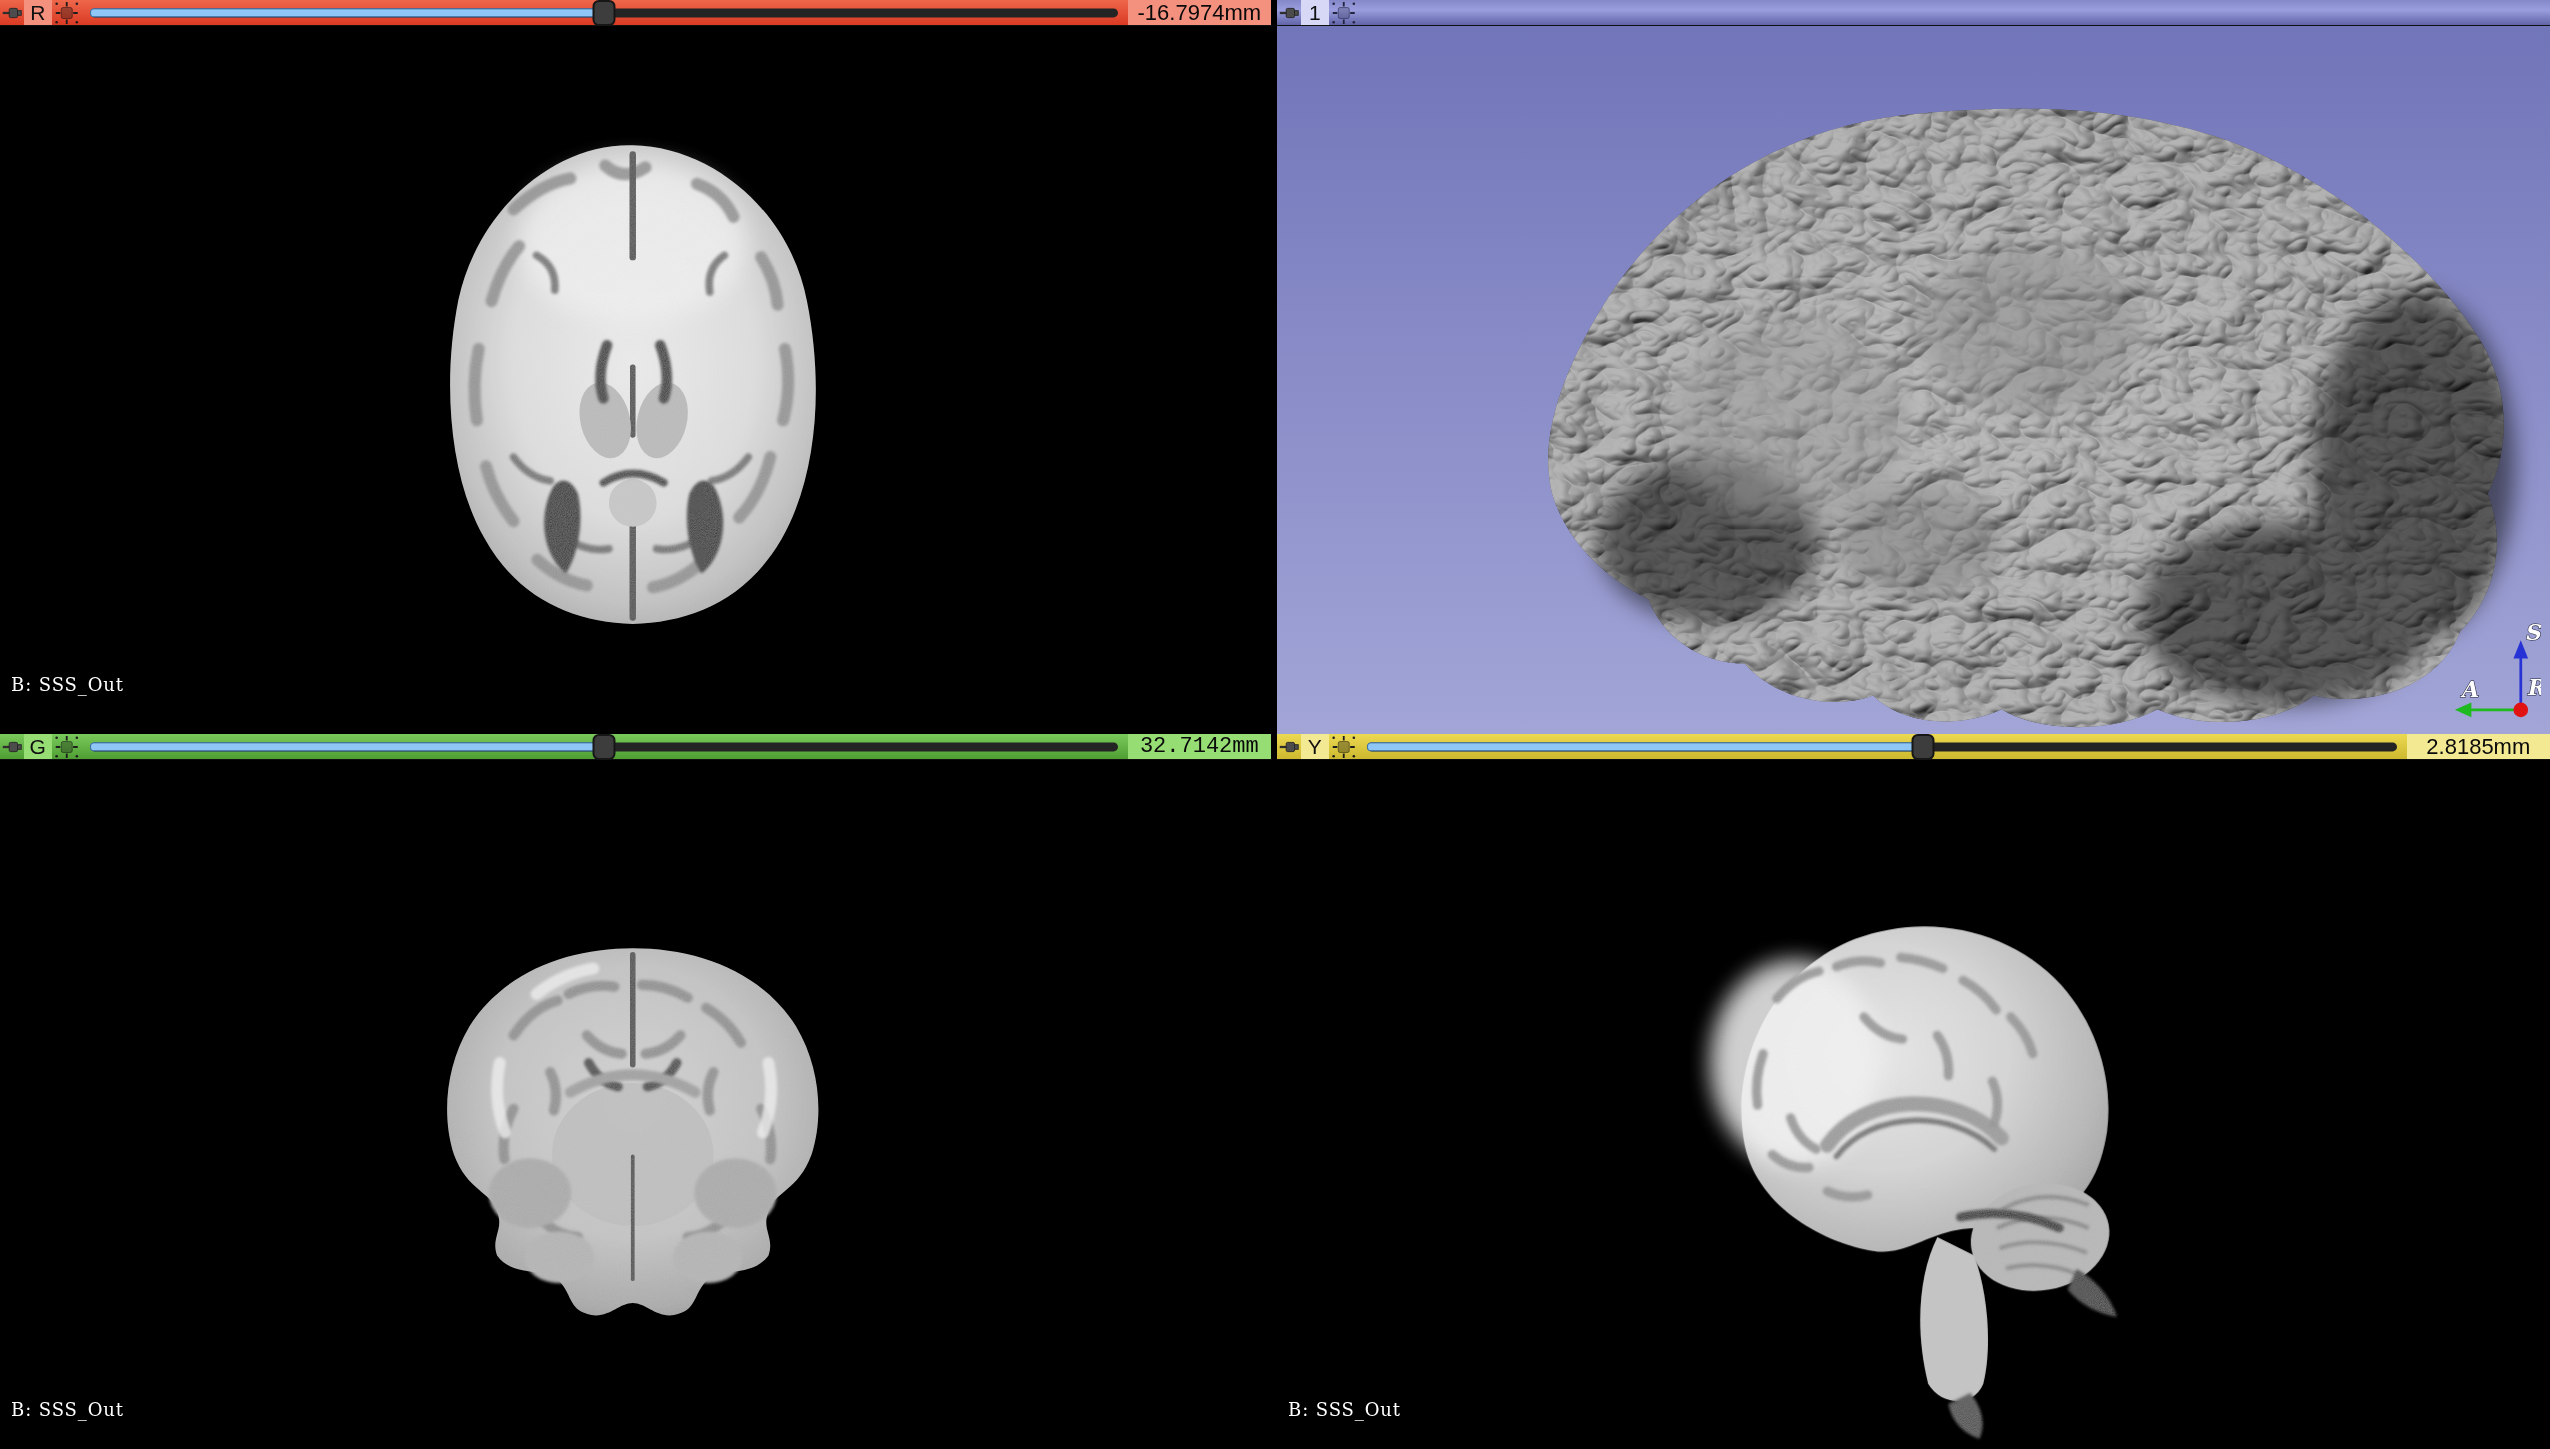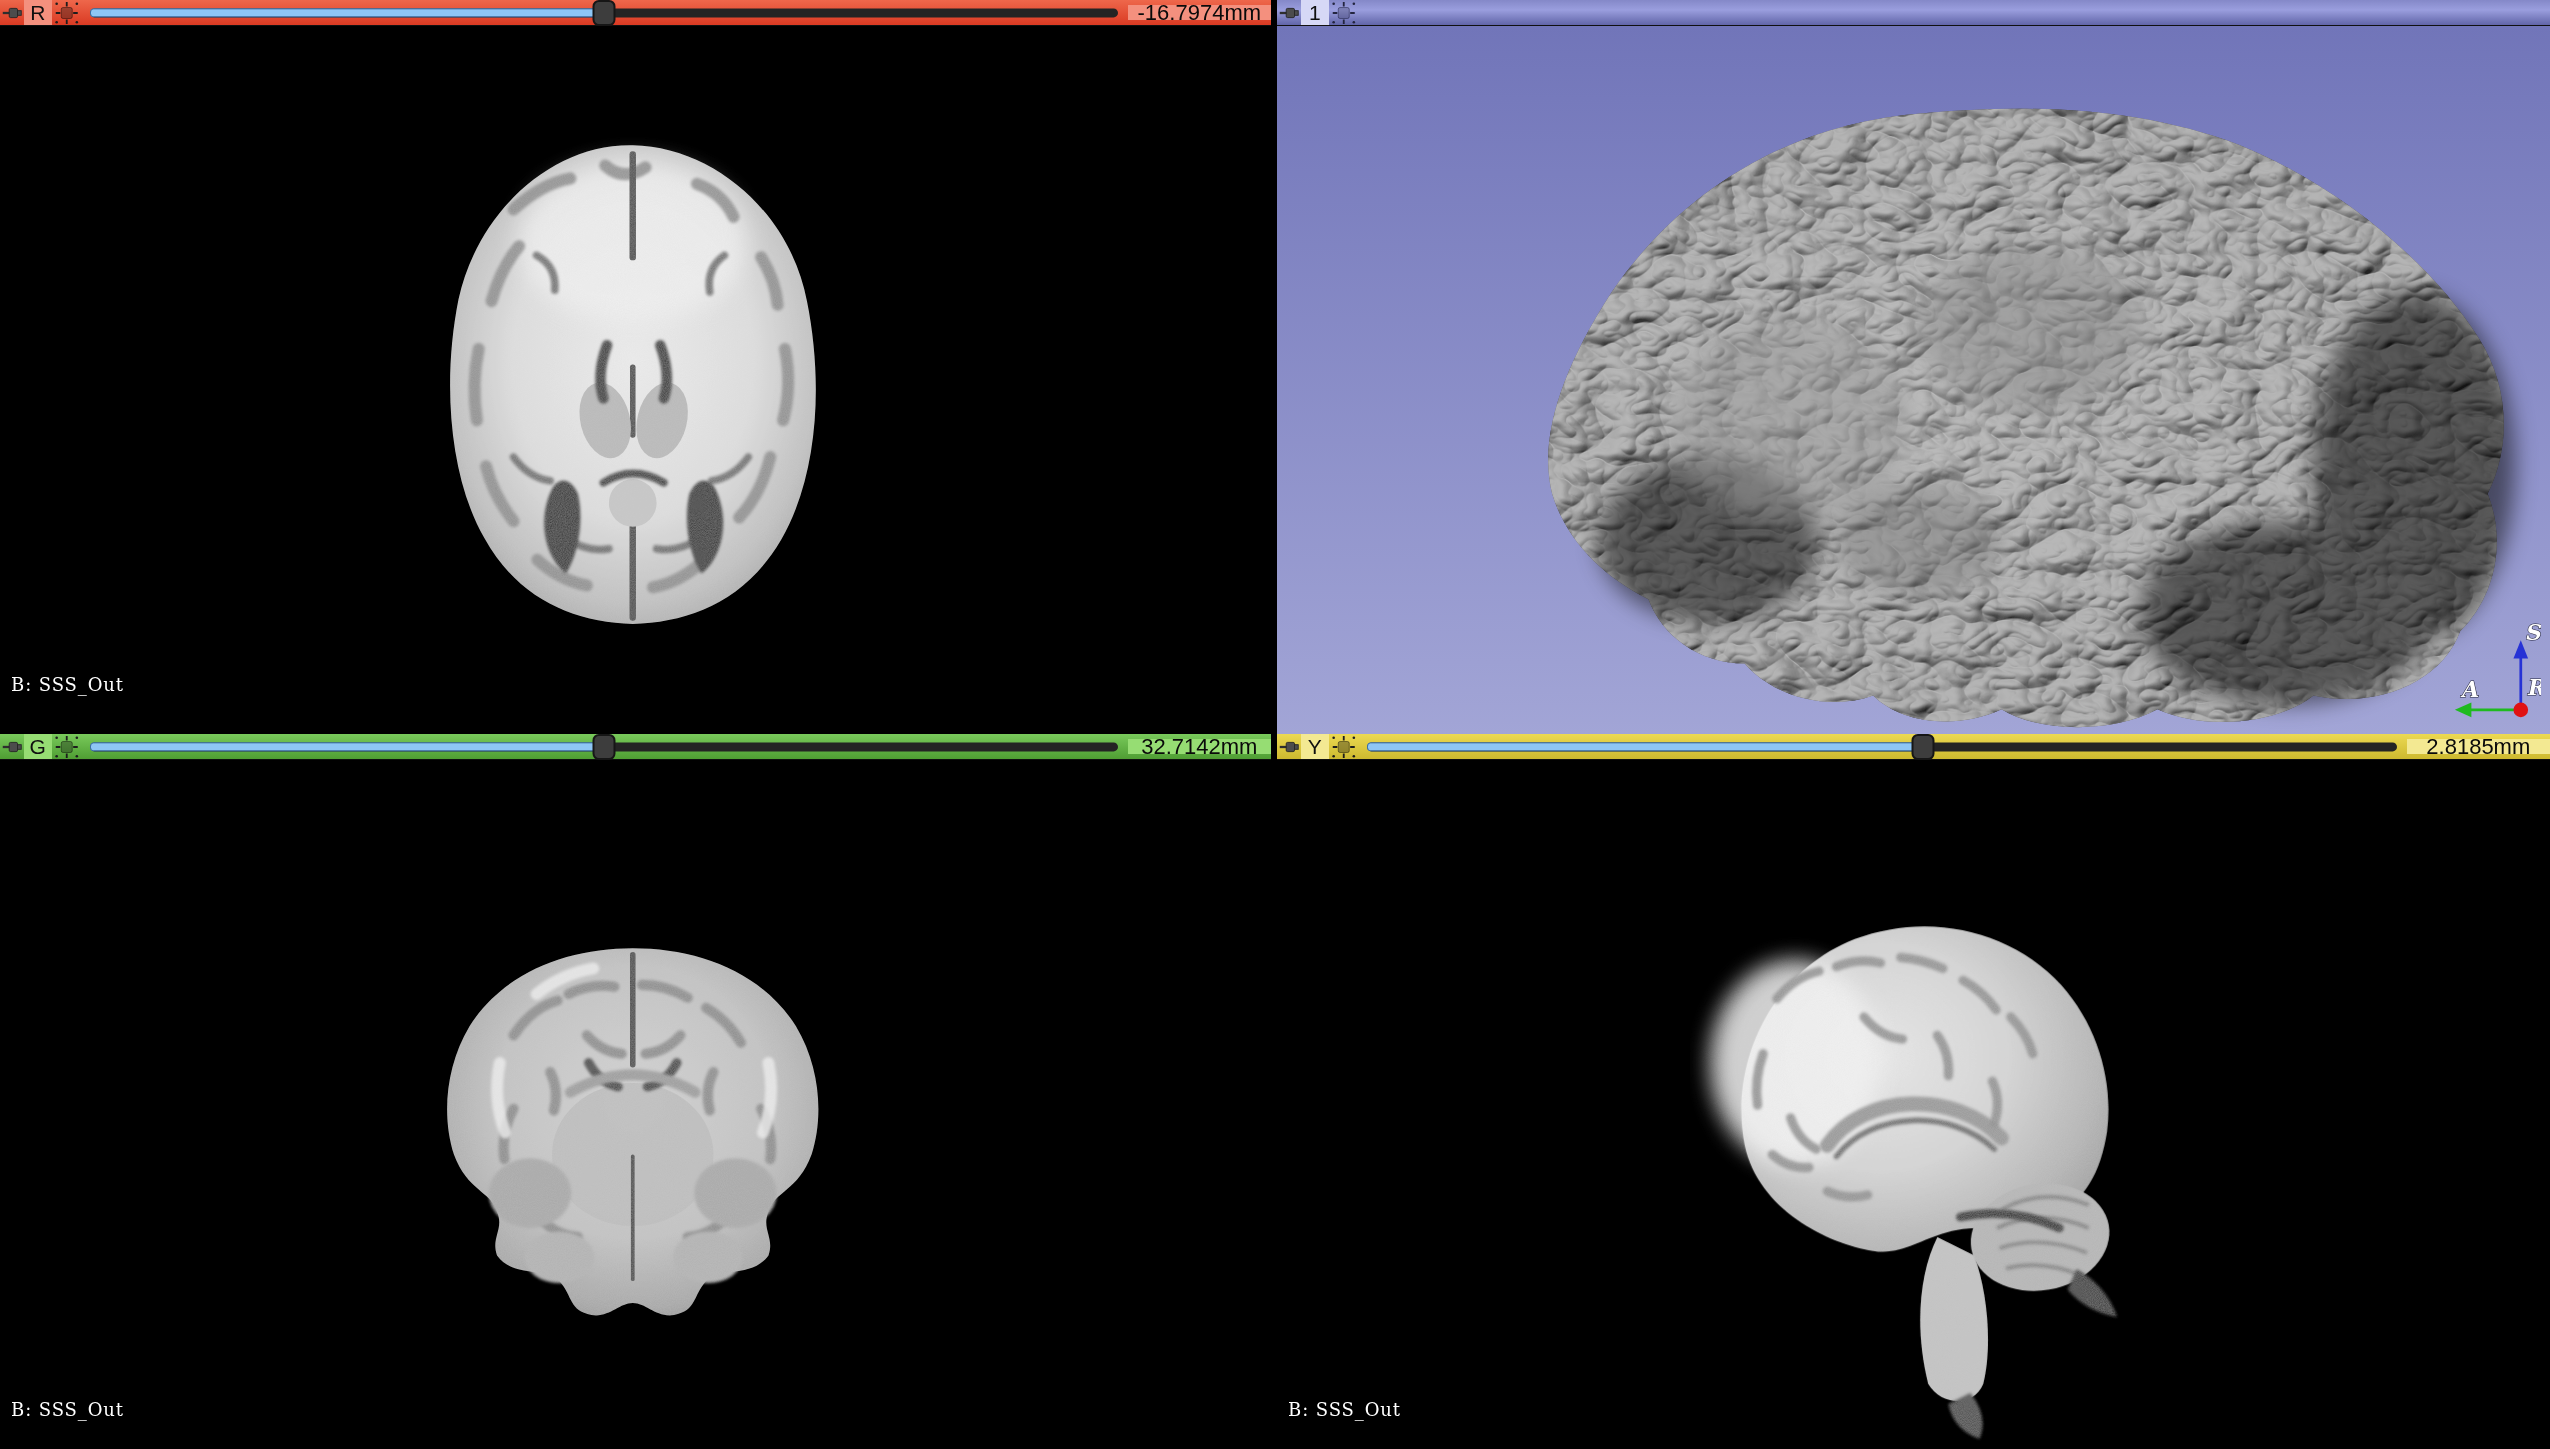--- a/index.html
+++ b/index.html
@@ -28,24 +28,24 @@
 
   .slider{position:relative;flex:1 1 auto;height:25px;margin:0 9.2px 0 7.3px;cursor:pointer;}
   .slider .track{position:absolute;left:0;right:0;top:50%;height:9.2px;transform:translateY(-50%);
     background:var(--slider-track);border-radius:4.6px;}
   .slider .fill{position:absolute;left:0;top:50%;height:7.3px;transform:translateY(-50%);
     width:calc(var(--frac)*100%);background:var(--slider-fill);
     border:0.9px solid #3a6ea5;border-radius:3.7px;}
   .slider .handle{position:absolute;top:50%;left:calc(var(--frac)*100%);transform:translate(-50%,-50%);
     width:19px;height:22px;background:var(--slider-handle);border:2.8px solid #161616;border-radius:6.4px;cursor:grab;}
 
-  .bar-value{flex:0 0 auto;min-width:136px;height:15px;display:flex;align-items:center;justify-content:center;
+  .bar-value{flex:0 0 auto;min-width:136px;height:25px;display:flex;align-items:center;justify-content:center;
     font-size:22px;color:#0a0a0a;padding:0 3.7px;}
   #pane-red .bar-value{background:var(--red-tint);}
-  #pane-green .bar-value{background:var(--green-tint);}
+  #pane-green .bar-value{background:var(--green-tint);font-family:Liberation Mono, monospace;}
   #pane-yellow .bar-value{background:var(--yellow-tint);}
 
   .viewport{position:relative;width:100%;background:#000;}
   #pane-red .viewport{height:709px;}
   #pane-3d .viewport{height:709px;background:linear-gradient(180deg,var(--bg3d-top),var(--bg3d-bot));}
   #pane-green .viewport{height:691px;}
   #pane-yellow .viewport{height:691px;}
 
   .annotation{position:absolute;left:11px;color:var(--annotation);font-family:"DejaVu Serif","Liberation Serif",serif;
     font-size:18px;letter-spacing:0.9px;}

